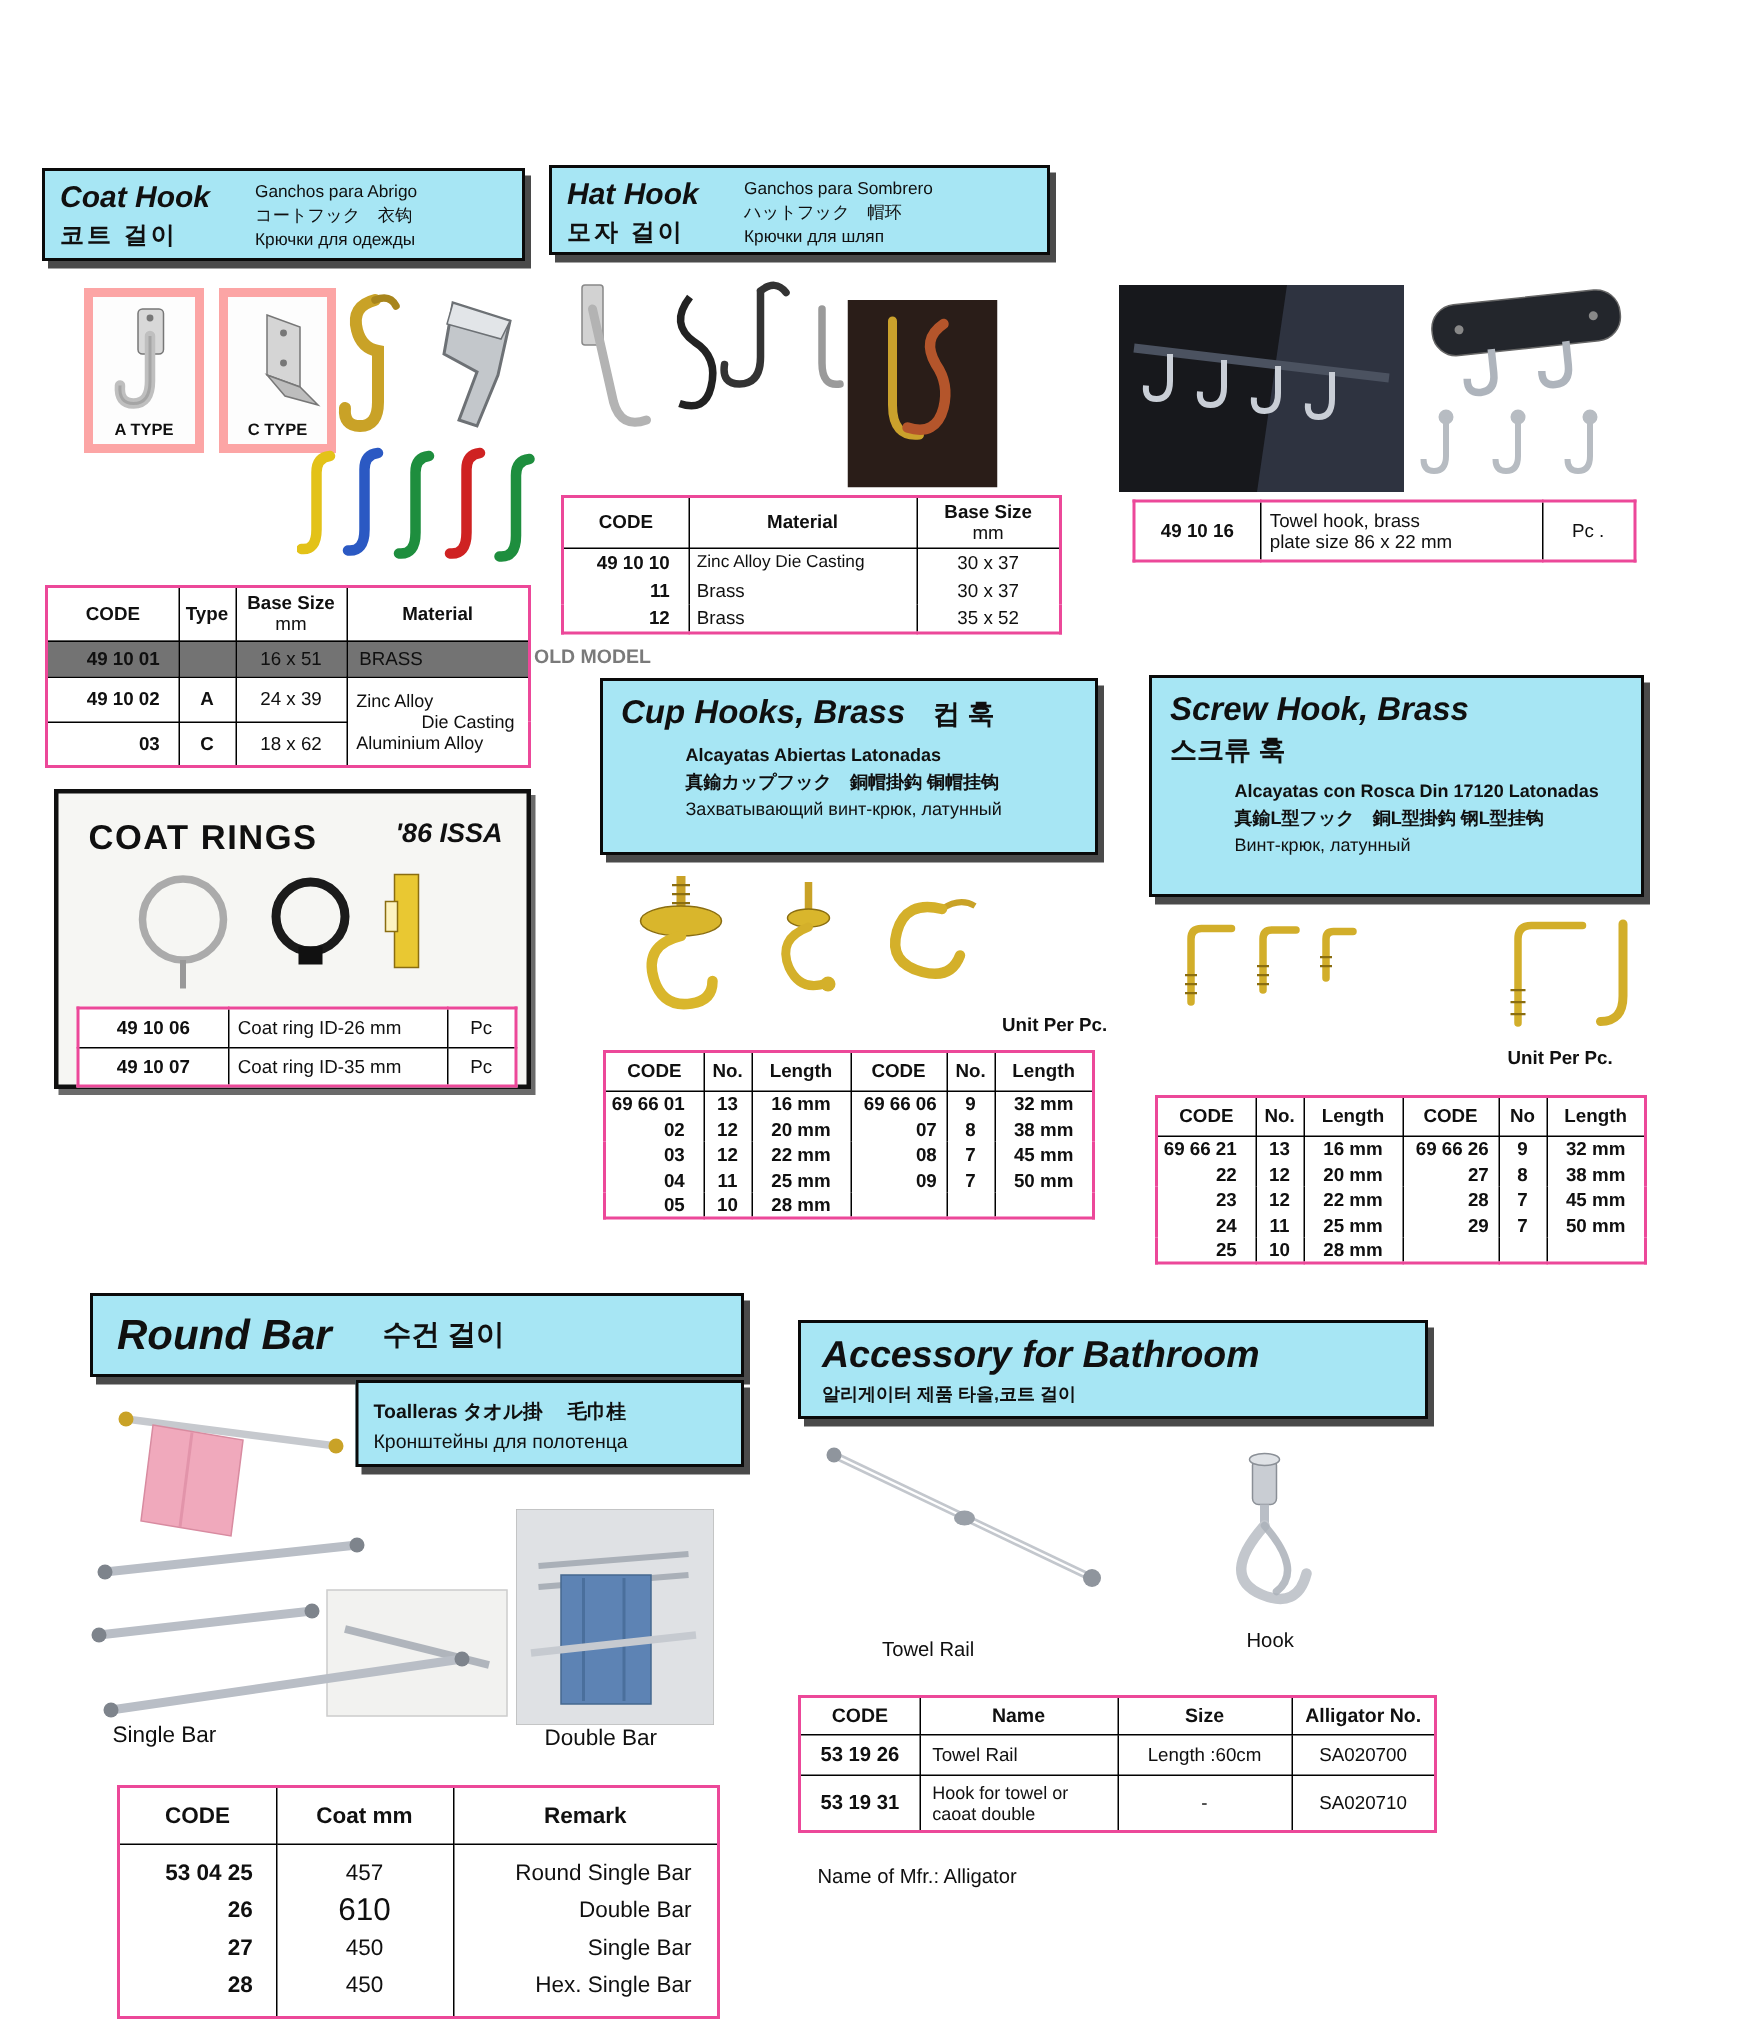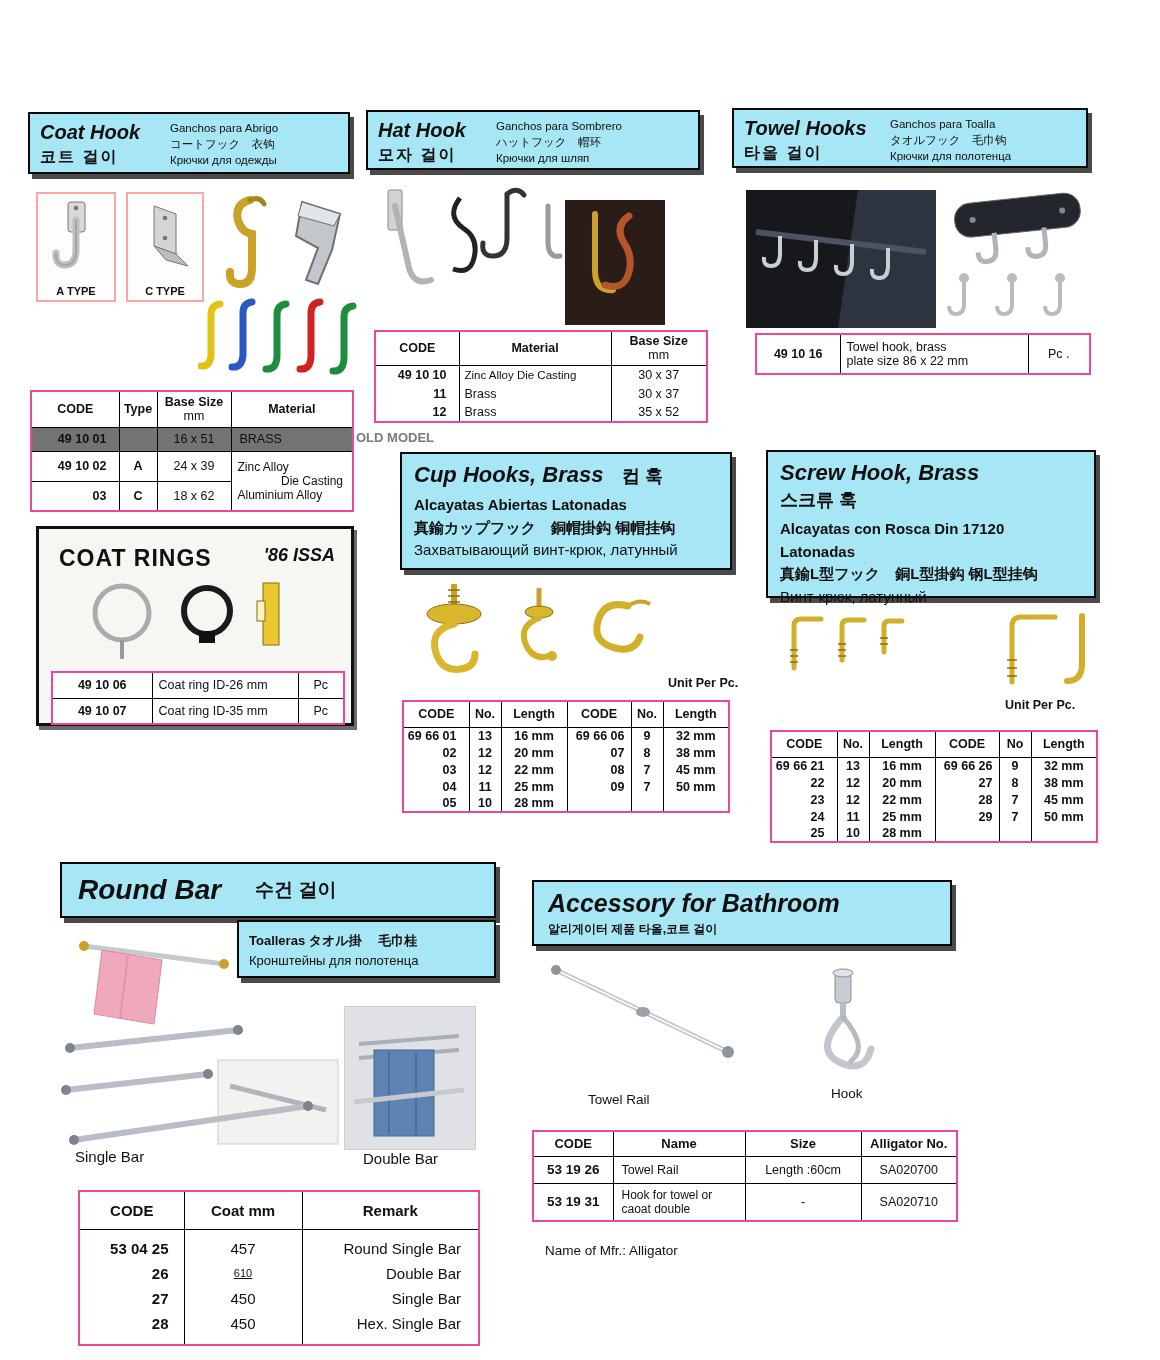--- a/index.html
+++ b/index.html
@@ -19,34 +19,34 @@
   .hdr { display:flex; }
   .hdr-left { padding:7px 4px 0 10px; min-width:132px; }
   .hdr-title { font-size:20px; font-weight:bold; font-style:italic; white-space:nowrap; }
   .hdr-ko { font-size:16px; font-weight:bold; margin-top:3px; letter-spacing:2px; }
   .hdr-right { padding:6px 2px 0 8px; font-size:11.5px; line-height:1.4; white-space:nowrap; }
 
   
   .blk { padding:8px 12px; }
   .blk-title { font-size:22px; font-weight:bold; font-style:italic; white-space:nowrap; }
   .blk-ko { font-size:18px; font-weight:bold; }
-  .blk-sub { font-size:15px; line-height:1.5; margin-top:6px; }
+  .blk-sub { font-size:12px; line-height:1.5; margin-top:6px;margin-left:43px; }
   .blk-sub .b { font-weight:bold; }
 
   
   table { border-collapse:collapse; background:#fff; }
   .tbl { border:2px solid #ec4899; }
   .tbl th, .tbl td { border:1px solid #000; text-align:center; font-size:12.5px; padding:1px 3px; }
   .tbl th { font-weight:bold; }
   .code { font-weight:bold; }
   .ralign { text-align:right !important; padding-right:12px !important; }
   .small { font-size:10.5px; }
   .old-row td { background:#737373; }
 
-  .imgbox { position:absolute; border:2px solid #fca5a5; background:#fdfdfd; text-align:center; }
+  .imgbox { position:absolute; border:6px solid #fca5a5; background:#fdfdfd; text-align:center;margin-left:20px; }
   .imgbox .lbl { position:absolute; bottom:3px; width:100%; font-size:11px; font-weight:bold; }
 
   .note-gray { color:#7a7a7a; font-weight:bold; font-size:13px; }
   .unitnote { font-size:12.5px; font-weight:bold; }
   .caption { font-size:14px; }
 
   
   .rings { border:3px solid #101010; background:#f6f6f3; box-shadow:3px 4px 0 #6a6a6a; }
   .rings-title { position:absolute; left:20px; top:16px; font-size:23px; font-weight:bold; letter-spacing:1px; }
   .rings-issa  { position:absolute; right:16px; top:16px; font-size:18px; font-weight:bold; font-style:italic; }
@@ -74,31 +74,20 @@
       <div class="hdr-title">Hat Hook</div>
       <div class="hdr-ko">모자 걸이</div>
     </div>
     <div class="hdr-right">
       <div>Ganchos para Sombrero</div>
       <div>ハットフック　帽环</div>
       <div>Крючки для шляп</div>
     </div>
   </div>
 
-  <div class="abs cyan hdr" style="left:732px; top:108px; width:356px; height:60px;">
-    <div class="hdr-left" style="min-width:148px;">
-      <div class="hdr-title">Towel Hooks</div>
-      <div class="hdr-ko">타올 걸이</div>
-    </div>
-    <div class="hdr-right">
-      <div>Ganchos para Toalla</div>
-      <div>タオルフック　毛巾钩</div>
-      <div>Крючки для полотенца</div>
-    </div>
-  </div>
 
   <div class="imgbox" style="left:36px; top:192px; width:80px; height:110px;">
     <svg width="76" height="88" viewBox="0 0 76 88">
       <rect x="30" y="8" width="17" height="30" rx="3" fill="#d8d8d8" stroke="#777"></rect>
       <circle cx="38" cy="14" r="2.3" fill="#777"></circle>
         <circle cx="38" cy="33" r="2.3" fill="#777"></circle>
       <path d="M38 26 v30 q0 15 -11 15 q-10 0 -9 -12" fill="none" stroke="#bfbfbf" stroke-width="7" stroke-linecap="round"></path>
       <path d="M38 26 v30 q0 15 -11 15 q-10 0 -9 -12" fill="none" stroke="#8b8b8b" stroke-width="2" opacity="0.5"></path>
     </svg>
     <div class="lbl">A TYPE</div>
@@ -529,21 +518,21 @@
     </tr>
     <tr>
       <td style="height:116px; vertical-align:top; padding-top:6px;">
         <div class="code ralign" style="font-size:15px; line-height:25px;">53 04 25</div>
         <div class="code ralign" style="font-size:15px; line-height:25px;">26</div>
         <div class="code ralign" style="font-size:15px; line-height:25px;">27</div>
         <div class="code ralign" style="font-size:15px; line-height:25px;">28</div>
       </td>
       <td style="vertical-align:top; padding-top:6px;">
         <div style="font-size:15px; line-height:25px;">457</div>
-        <div style="font-size:11px; line-height:25px;text-decoration:underline;">610</div>
+        <div style="font-size:21px; line-height:25px;">610</div>
         <div style="font-size:15px; line-height:25px;">450</div>
         <div style="font-size:15px; line-height:25px;">450</div>
       </td>
       <td style="vertical-align:top; padding-top:6px;">
         <div style="font-size:15px; line-height:25px; text-align:right; padding-right:14px;">Round Single Bar</div>
         <div style="font-size:15px; line-height:25px; text-align:right; padding-right:14px;">Double Bar</div>
         <div style="font-size:15px; line-height:25px; text-align:right; padding-right:14px;">Single Bar</div>
         <div style="font-size:15px; line-height:25px; text-align:right; padding-right:14px;">Hex. Single Bar</div>
       </td>
     </tr>

